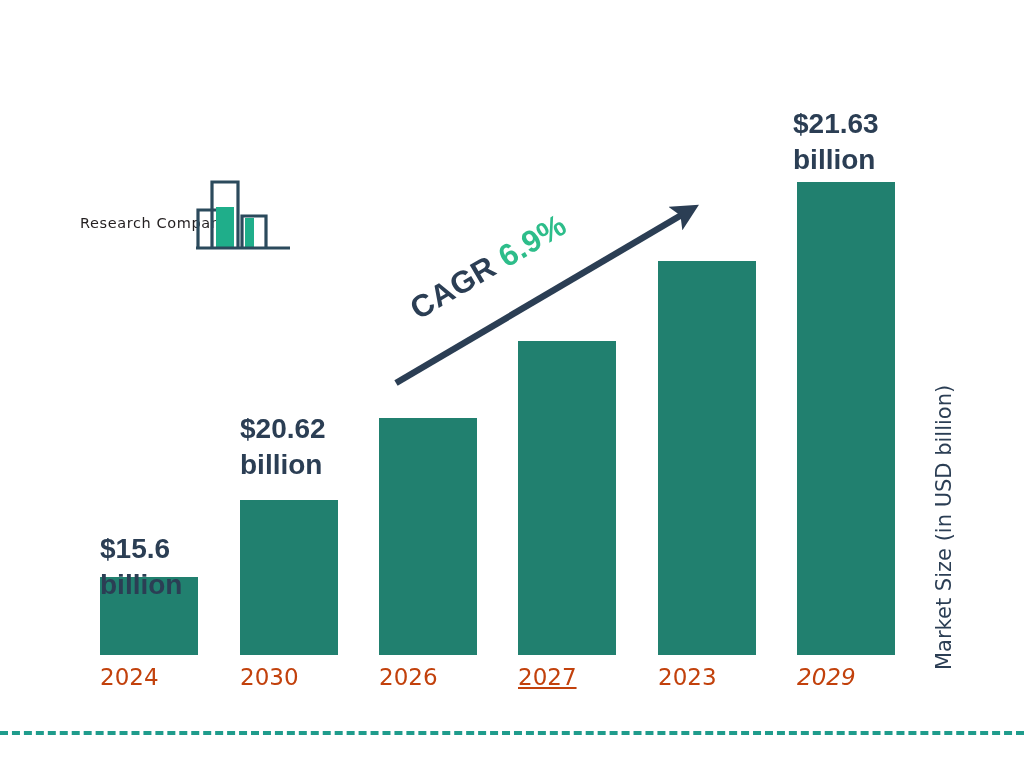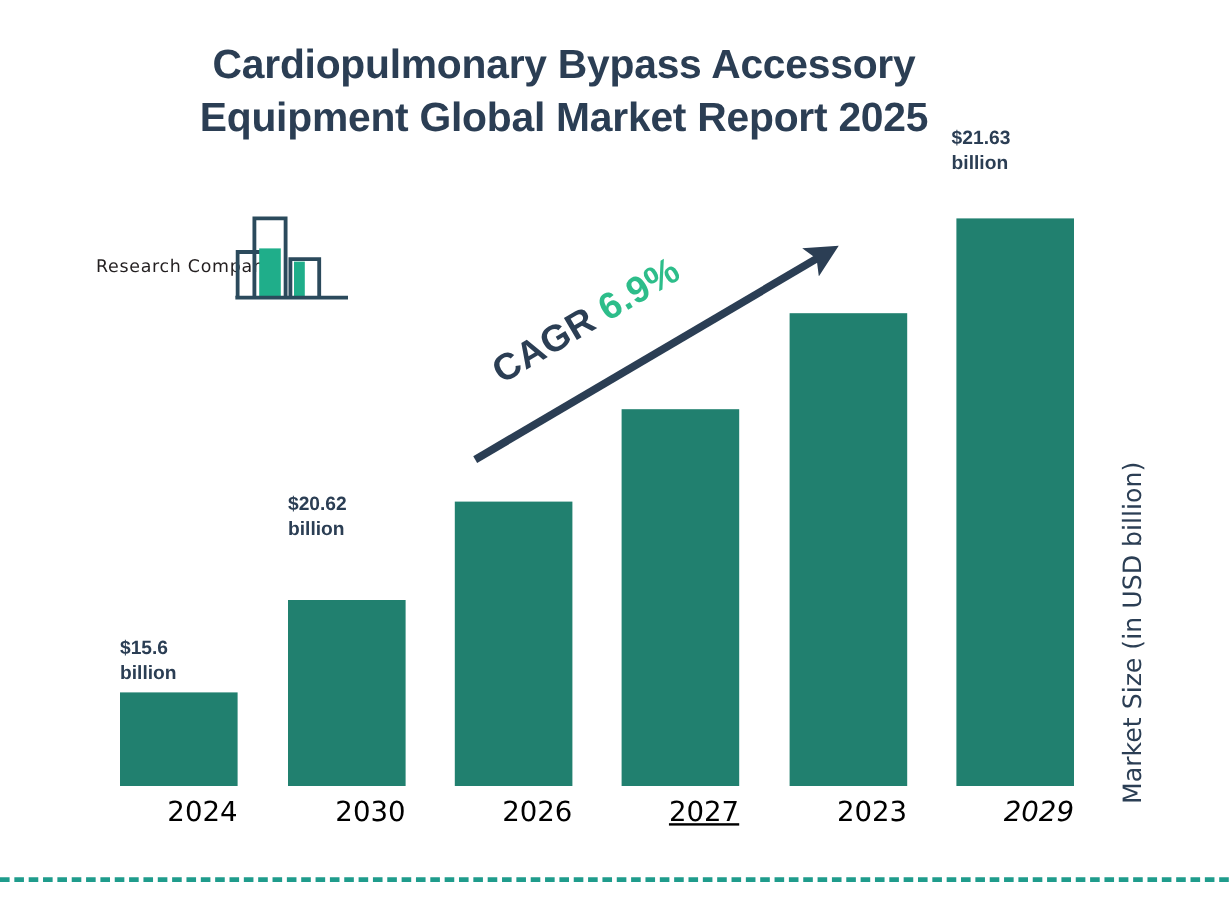--- a/index.html
+++ b/index.html
@@ -72,34 +72,34 @@
     top: -2px;
   }
 
   
   .bar {
     position: absolute;
     background: #21806f;
   }
   .bar-value-label {
     position: absolute;
-    font-size: 16px;
+    font-size: 28px;
     font-weight: bold;
     color: #2b3e54;
     line-height: 1.30;
     white-space: pre-line;
     text-align: left;
   }
   .x-tick {
     position: absolute;
     top: 664px;
     width: 98px;
-    text-align: right;
+    text-align: left;
     font-size: 23px;
-    color: #000000;
+    color: #c2410c;
     font-family: "DejaVu Sans", sans-serif;
   }
 
   
   .y-axis-title {
     position: absolute;
     left: 872px;
     top: 330px;
     width: 340px;
     transform-origin: 0 0;
@@ -138,22 +138,20 @@
     width: 1024px;
     height: 0;
     border-top: 4px dashed #1f9c8c;
   }
 </style>
 </head>
 <body>
 
 <div id="canvas">
 
-  <div class="chart-title">Cardiopulmonary Bypass Accessory
-Equipment Global Market Report 2025</div>
 
   <div class="logo">
     <div class="logo-text-sub">Research Company</div>
     <svg class="logo-mark" width="94" height="72" viewBox="0 0 94 72">
 
       <polyline points="2,70 2,32 26,32 26,70" fill="none" stroke="#2b4a5c" stroke-width="3.2"></polyline>
 
       <polyline points="16,70 16,4 42,4 42,70" fill="none" stroke="#2b4a5c" stroke-width="3.2"></polyline>
 
       <rect x="20" y="29" width="18" height="41" fill="#1fae8a"></rect>

